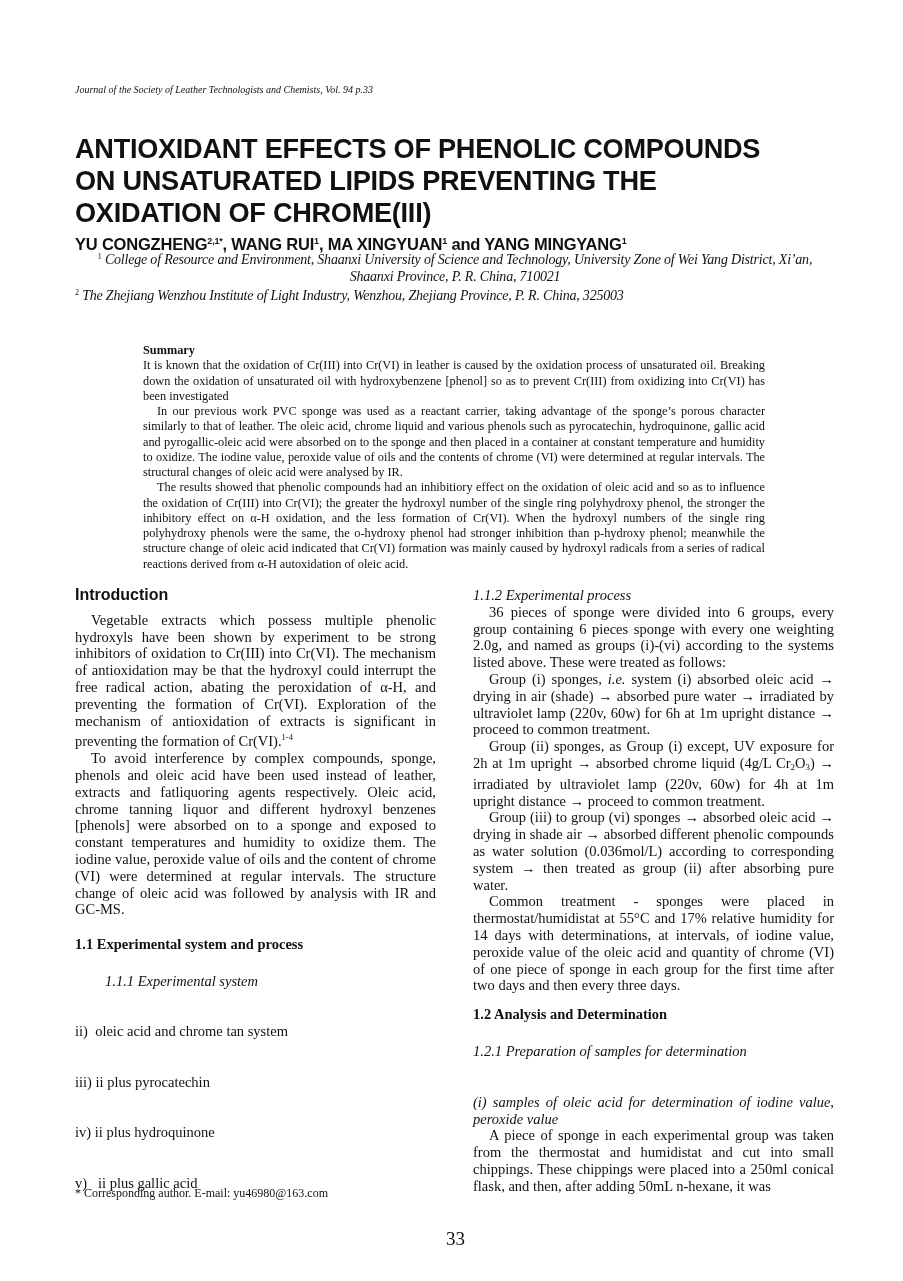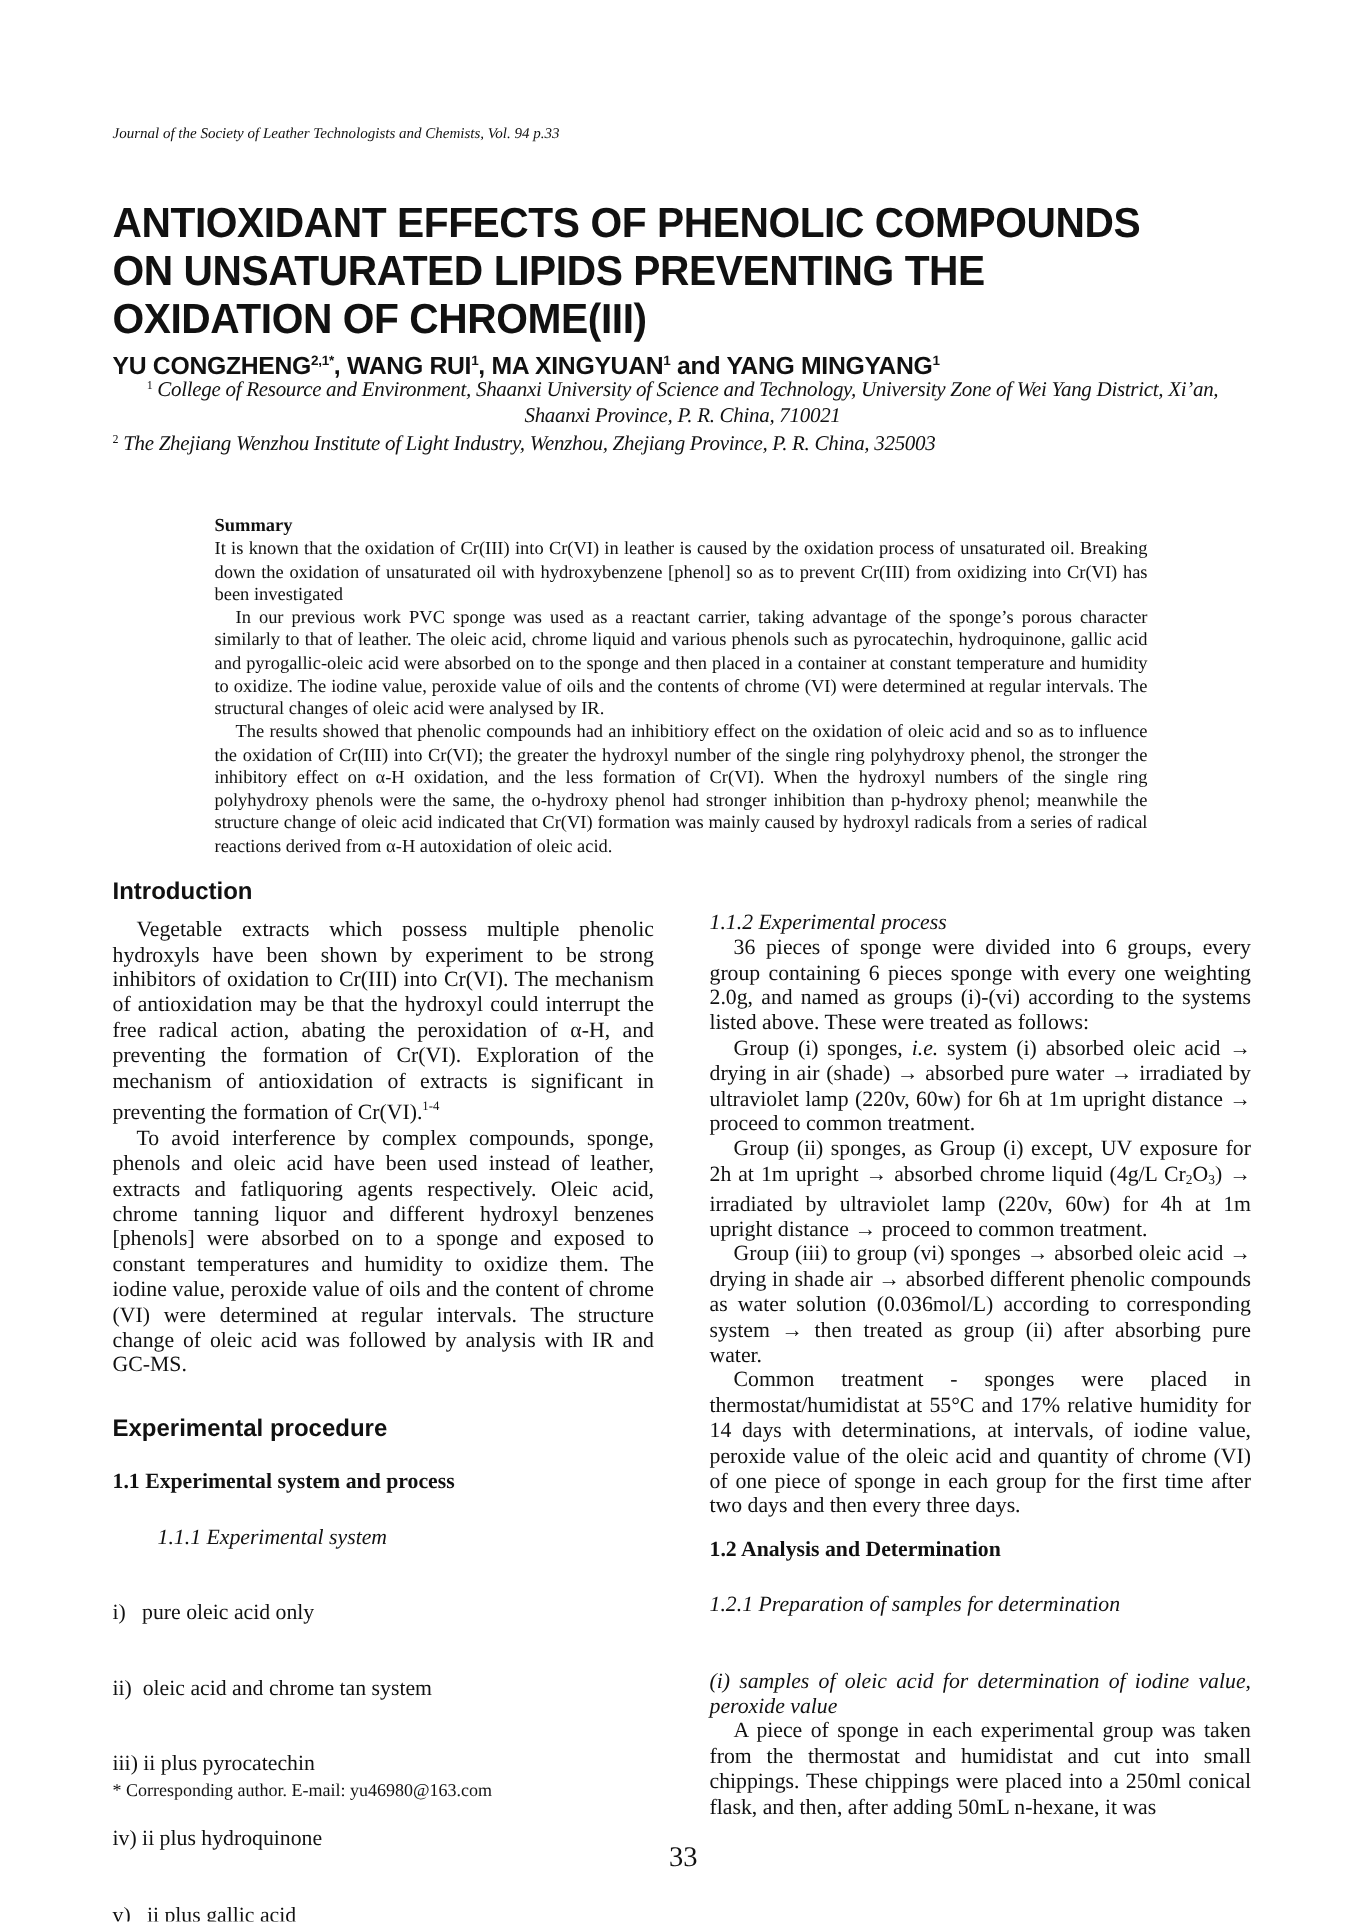--- a/index.html
+++ b/index.html
@@ -23,21 +23,21 @@
   .summary p.ind { text-indent: 14px; }
 
   .col { width: 361px; font-size: 14.5px; line-height: 16.8px; }
   .col p { margin: 0; text-align: justify; }
   .col p.ind { text-indent: 16px; }
   .left { left: 75px; }
   .right { left: 473px; }
 
   .h-sans { font-family: "Liberation Sans", "DejaVu Sans", sans-serif; font-weight: bold; font-size: 16px; }
   .h-bold { font-weight: bold; font-size: 14.5px; }
-  .h-ital { font-style: italic; font-size: 14.5px; margin-top: 20px; }
+  .h-ital { font-style: italic; font-size: 14.5px; }
   .list div { line-height: 16.8px; font-size: 14.5px; }
 
   .footnote { left: 75px; top: 1186px; font-size: 12px; }
   .pageno { left: 446px; top: 1228px; font-size: 19px; }
   sup.ref { font-size: 8.5px; vertical-align: 6px; }
   sub.s { font-size: 9px; vertical-align: -2px; }
 </style>
 </head>
 <body class="serif">
 
@@ -65,25 +65,23 @@
   <p>It is known that the oxidation of Cr(III) into Cr(VI) in leather is caused by the oxidation process of unsaturated oil. Breaking down the oxidation of unsaturated oil with hydroxybenzene [phenol] so as to prevent Cr(III) from oxidizing into Cr(VI) has been investigated</p>
   <p class="ind">In our previous work PVC sponge was used as a reactant carrier, taking advantage of the sponge’s porous character similarly to that of leather. The oleic acid, chrome liquid and various phenols such as pyrocatechin, hydroquinone, gallic acid and pyrogallic-oleic acid were absorbed on to the sponge and then placed in a container at constant temperature and humidity to oxidize. The iodine value, peroxide value of oils and the contents of chrome (VI) were determined at regular intervals. The structural changes of oleic acid were analysed by IR.</p>
   <p class="ind">The results showed that phenolic compounds had an inhibitiory effect on the oxidation of oleic acid and so as to influence the oxidation of Cr(III) into Cr(VI); the greater the hydroxyl number of the single ring polyhydroxy phenol, the stronger the inhibitory effect on α-H oxidation, and the less formation of Cr(VI). When the hydroxyl numbers of the single ring polyhydroxy phenols were the same, the o-hydroxy phenol had stronger inhibition than p-hydroxy phenol; meanwhile the structure change of oleic acid indicated that Cr(VI) formation was mainly caused by hydroxyl radicals from a series of radical reactions derived from α-H autoxidation of oleic acid.</p>
 </div>
 
 <div class="abs col left" style="top:587px;">
   <div class="h-sans" style="margin-bottom:8px;">Introduction</div>
   <p class="ind"><span>Vegetable extracts which possess multiple phenolic hydroxyls have been shown by experiment to be strong inhibitors of oxidation to Cr(III) into Cr(VI). The mechanism of antioxidation may be that the hydroxyl could interrupt the free radical action, abating the peroxidation of α-H, and preventing the formation of Cr(VI). Exploration of the mechanism of antioxidation of extracts is significant in preventing the formation of Cr(VI).</span><sup class="ref">1-4</sup></p>
   <p class="ind">To avoid interference by complex compounds, sponge, phenols and oleic acid have been used instead of leather, extracts and fatliquoring agents respectively. Oleic acid, chrome tanning liquor and different hydroxyl benzenes [phenols] were absorbed on to a sponge and exposed to constant temperatures and humidity to oxidize them. The iodine value, peroxide value of oils and the content of chrome (VI) were determined at regular intervals. The structure change of oleic acid was followed by analysis with IR and GC-MS.</p>
 
-  <div class="h-sans" style="margin-top:26px;">Experimental procedure</div>
   <div class="h-bold" style="margin-top:18px;">1.1 Experimental system and process</div>
   <div class="h-ital" style="margin-top:20px;margin-left:30px;">1.1.1 Experimental system</div>
   <div class="list" style="white-space:pre;">
-    <div>i)   pure oleic acid only</div>
     <div>ii)  oleic acid and chrome tan system</div>
     <div>iii) ii plus pyrocatechin</div>
     <div>iv) ii plus hydroquinone</div>
     <div>v)   ii plus gallic acid</div>
     
   </div>
 </div>
 
 <div class="abs col right" style="top:587px;">
   <div class="h-ital">1.1.2 Experimental process</div>

